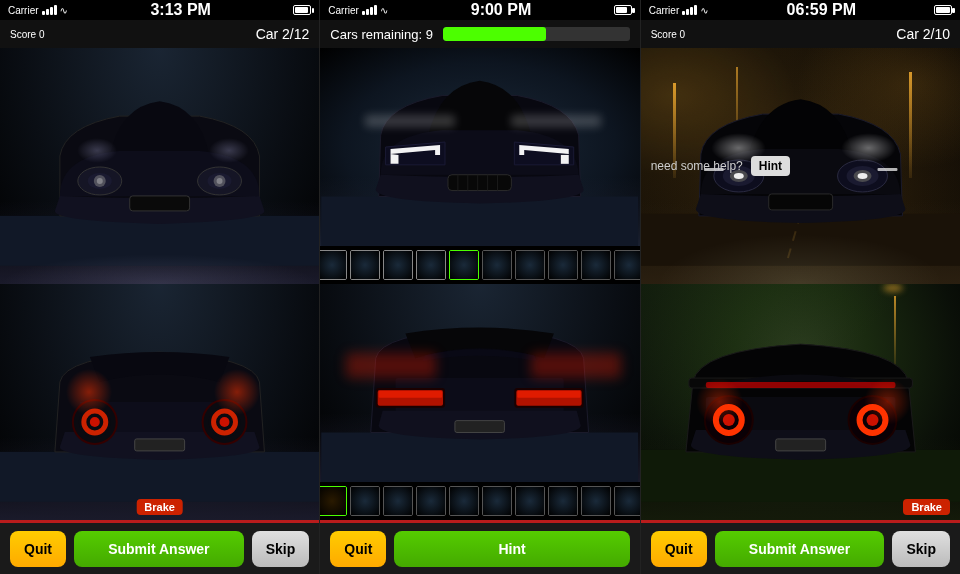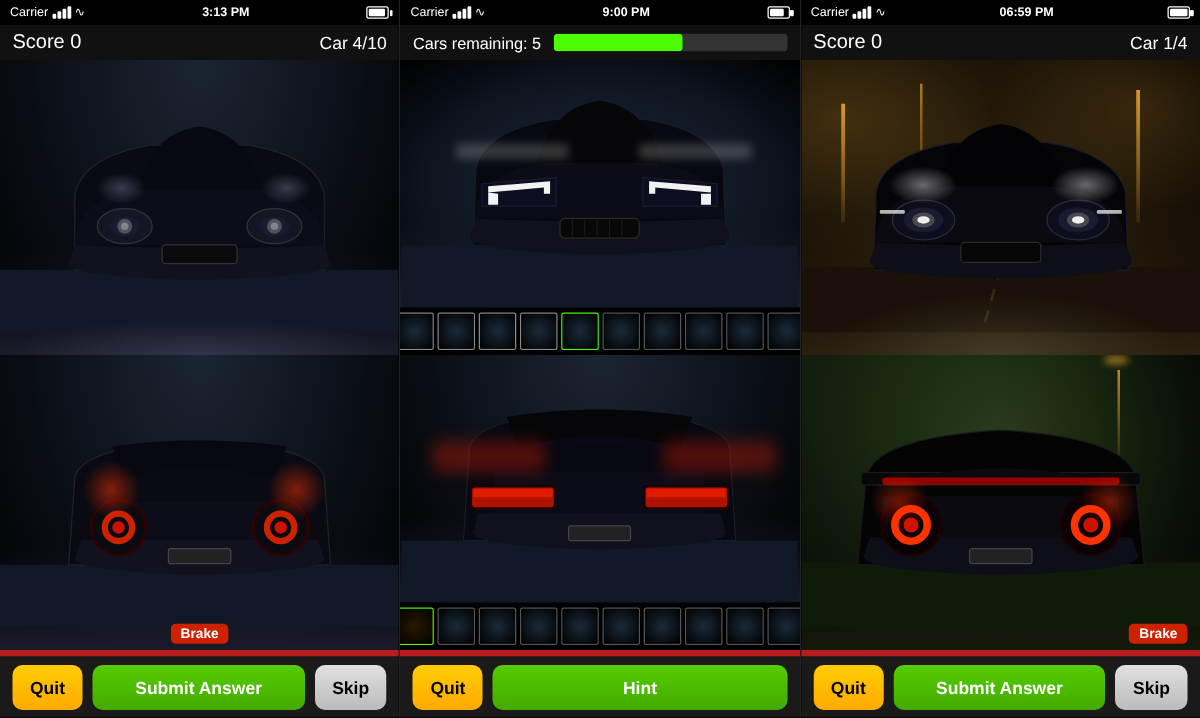--- a/index.html
+++ b/index.html
@@ -35,21 +35,21 @@
       height: 20px;
       background: #000;
       display: flex;
       align-items: center;
       justify-content: space-between;
       padding: 0 8px;
       font-size: 10px;
       color: #fff;
       flex-shrink: 0;
     }
-    .status-bar .time { font-size: 10px; font-weight: 600; }
+    .status-bar .time { font-size: 16px; font-weight: 600; }
     .status-bar .battery {
       display: flex; align-items: center; gap: 2px; font-size: 9px;
     }
     .battery-icon {
       width: 18px; height: 10px; border: 1.5px solid #fff; border-radius: 2px;
       position: relative; display: inline-block;
     }
     .battery-icon::after {
       content: ''; position: absolute; right: -4px; top: 2px;
       width: 2.5px; height: 5px; background: #fff; border-radius: 1px;
@@ -64,21 +64,21 @@
       height: 28px;
       background: #111;
       display: flex;
       align-items: center;
       justify-content: space-between;
       padding: 0 10px;
       flex-shrink: 0;
     }
     .score-bar .score-text {
       color: #fff;
-      font-size: 16px;
+      font-size: 10px;
       font-weight: 500;
     }
     .score-bar .car-text {
       color: #fff;
       font-size: 14px;
       font-weight: 500;
     }
 
     
     .cars-remaining-bar {
@@ -216,21 +216,21 @@
 
     
     .action-bar {
       height: 54px;
       background: #1a1a1a;
       display: flex;
       align-items: center;
       justify-content: center;
       gap: 8px;
       padding: 0 10px;
-      border-top: 5px solid #b91c1c;
+      border-top: 3px solid #b91c1c;
       flex-shrink: 0;
     }
 
     .btn {
       border: none;
       border-radius: 8px;
       font-size: 14px;
       font-weight: 700;
       padding: 8px 14px;
       cursor: pointer;
@@ -312,21 +312,21 @@
       <span class="time">3:13 PM</span>
       <div class="battery">
         <div class="battery-icon">
             <div class="battery-fill" style="width:80%;"></div>
           </div>
       </div>
     </div>
 
     <div class="score-bar">
       <span class="score-text">Score  0</span>
-      <span class="car-text">Car 4/10</span>
+      <span class="car-text">Car 2/12</span>
     </div>
 
     <div class="car-rows">
 
       <div class="panel-upper">
         <div class="car-bg bg-dark" style="width:100%;height:100%;position:relative;">
 
           <div style="position:absolute;bottom:0;left:0;right:0;height:35%;background:linear-gradient(to top,#1a1a2a,transparent);"></div>
 
           <svg viewBox="0 0 320 200" width="100%" height="100%" style="position:absolute;top:0;left:0;" preserveAspectRatio="xMidYMid meet">
@@ -416,21 +416,21 @@
       </div>
       <span class="time">9:00 PM</span>
       <div class="battery">
         <div class="battery-icon">
             <div class="battery-fill" style="width:70%;"></div>
           </div>
       </div>
     </div>
 
     <div class="cars-remaining-bar">
-      <span class="cars-remaining-text">Cars remaining: 5</span>
+      <span class="cars-remaining-text">Cars remaining: 9</span>
       <div class="progress-bar-container">
         <div class="progress-bar-fill" style="width:55%;"></div>
       </div>
     </div>
 
     <div class="car-rows">
 
       <div class="panel-upper" style="position:relative;">
         <div class="car-bg bg-rain" style="width:100%;height:calc(100% - 38px);position:relative;">
           <div style="position:absolute;bottom:0;left:0;right:0;height:35%;background:linear-gradient(to top,#1a2030,transparent);"></div>
@@ -589,21 +589,21 @@
       <span class="time">06:59 PM</span>
       <div class="battery">
         <div class="battery-icon">
             <div class="battery-fill" style="width:90%;"></div>
           </div>
       </div>
     </div>
 
     <div class="score-bar">
       <span class="score-text">Score  0</span>
-      <span class="car-text">Car 1/4</span>
+      <span class="car-text">Car 2/10</span>
     </div>
 
     <div class="car-rows">
 
       <div class="panel-upper" style="position:relative;">
         <div class="car-bg bg-warm" style="width:100%;height:100%;position:relative;">
 
           <div style="position:absolute;top:0;left:0;right:0;bottom:0;background:linear-gradient(135deg,rgba(80,60,20,0.3) 0%,transparent 50%,rgba(40,30,10,0.2) 100%);"></div>
 
           <div style="position:absolute;top:15%;left:10%;width:3px;height:40%;background:linear-gradient(to bottom,rgba(255,180,50,0.8),rgba(255,180,50,0.1));"></div>
@@ -638,20 +638,24 @@
 
             <rect x="237" y="102" width="20" height="3" rx="1" fill="#ffffff" opacity="0.7"></rect>
           </svg>
 
           <div style="position:absolute;top:36%;left:22%;width:55px;height:30px;background:radial-gradient(ellipse,rgba(255,255,255,0.4),transparent 70%);border-radius:50%;"></div>
           <div style="position:absolute;top:36%;right:20%;width:55px;height:30px;background:radial-gradient(ellipse,rgba(255,255,255,0.4),transparent 70%);border-radius:50%;"></div>
 
           <div style="position:absolute;bottom:0;left:5%;right:5%;height:50px;background:radial-gradient(ellipse at center bottom,rgba(255,255,200,0.12),transparent 70%);"></div>
         </div>
 
+        <div class="hint-area">
+          <span class="hint-text">need some help?</span>
+          <button class="hint-button">Hint</button>
+        </div>
       </div>
 
       <div class="panel-lower" style="position:relative;">
         <div class="car-bg bg-night-street" style="width:100%;height:100%;position:relative;">
           <div style="position:absolute;top:0;left:0;right:0;bottom:0;background:linear-gradient(135deg,rgba(60,100,40,0.2) 0%,transparent 50%);"></div>
 
           <div style="position:absolute;top:5%;right:20%;width:2px;height:35%;background:linear-gradient(to bottom,rgba(255,180,50,0.7),transparent);"></div>
           <div style="position:absolute;top:0;right:18%;width:20px;height:8px;background:rgba(255,180,50,0.5);border-radius:50%;filter:blur(3px);"></div>
           <div style="position:absolute;bottom:0;left:0;right:0;height:35%;background:linear-gradient(to top,#141a0a,transparent);"></div>
           <svg viewBox="0 0 320 200" width="100%" height="100%" style="position:absolute;top:0;left:0;" preserveAspectRatio="xMidYMid meet">

